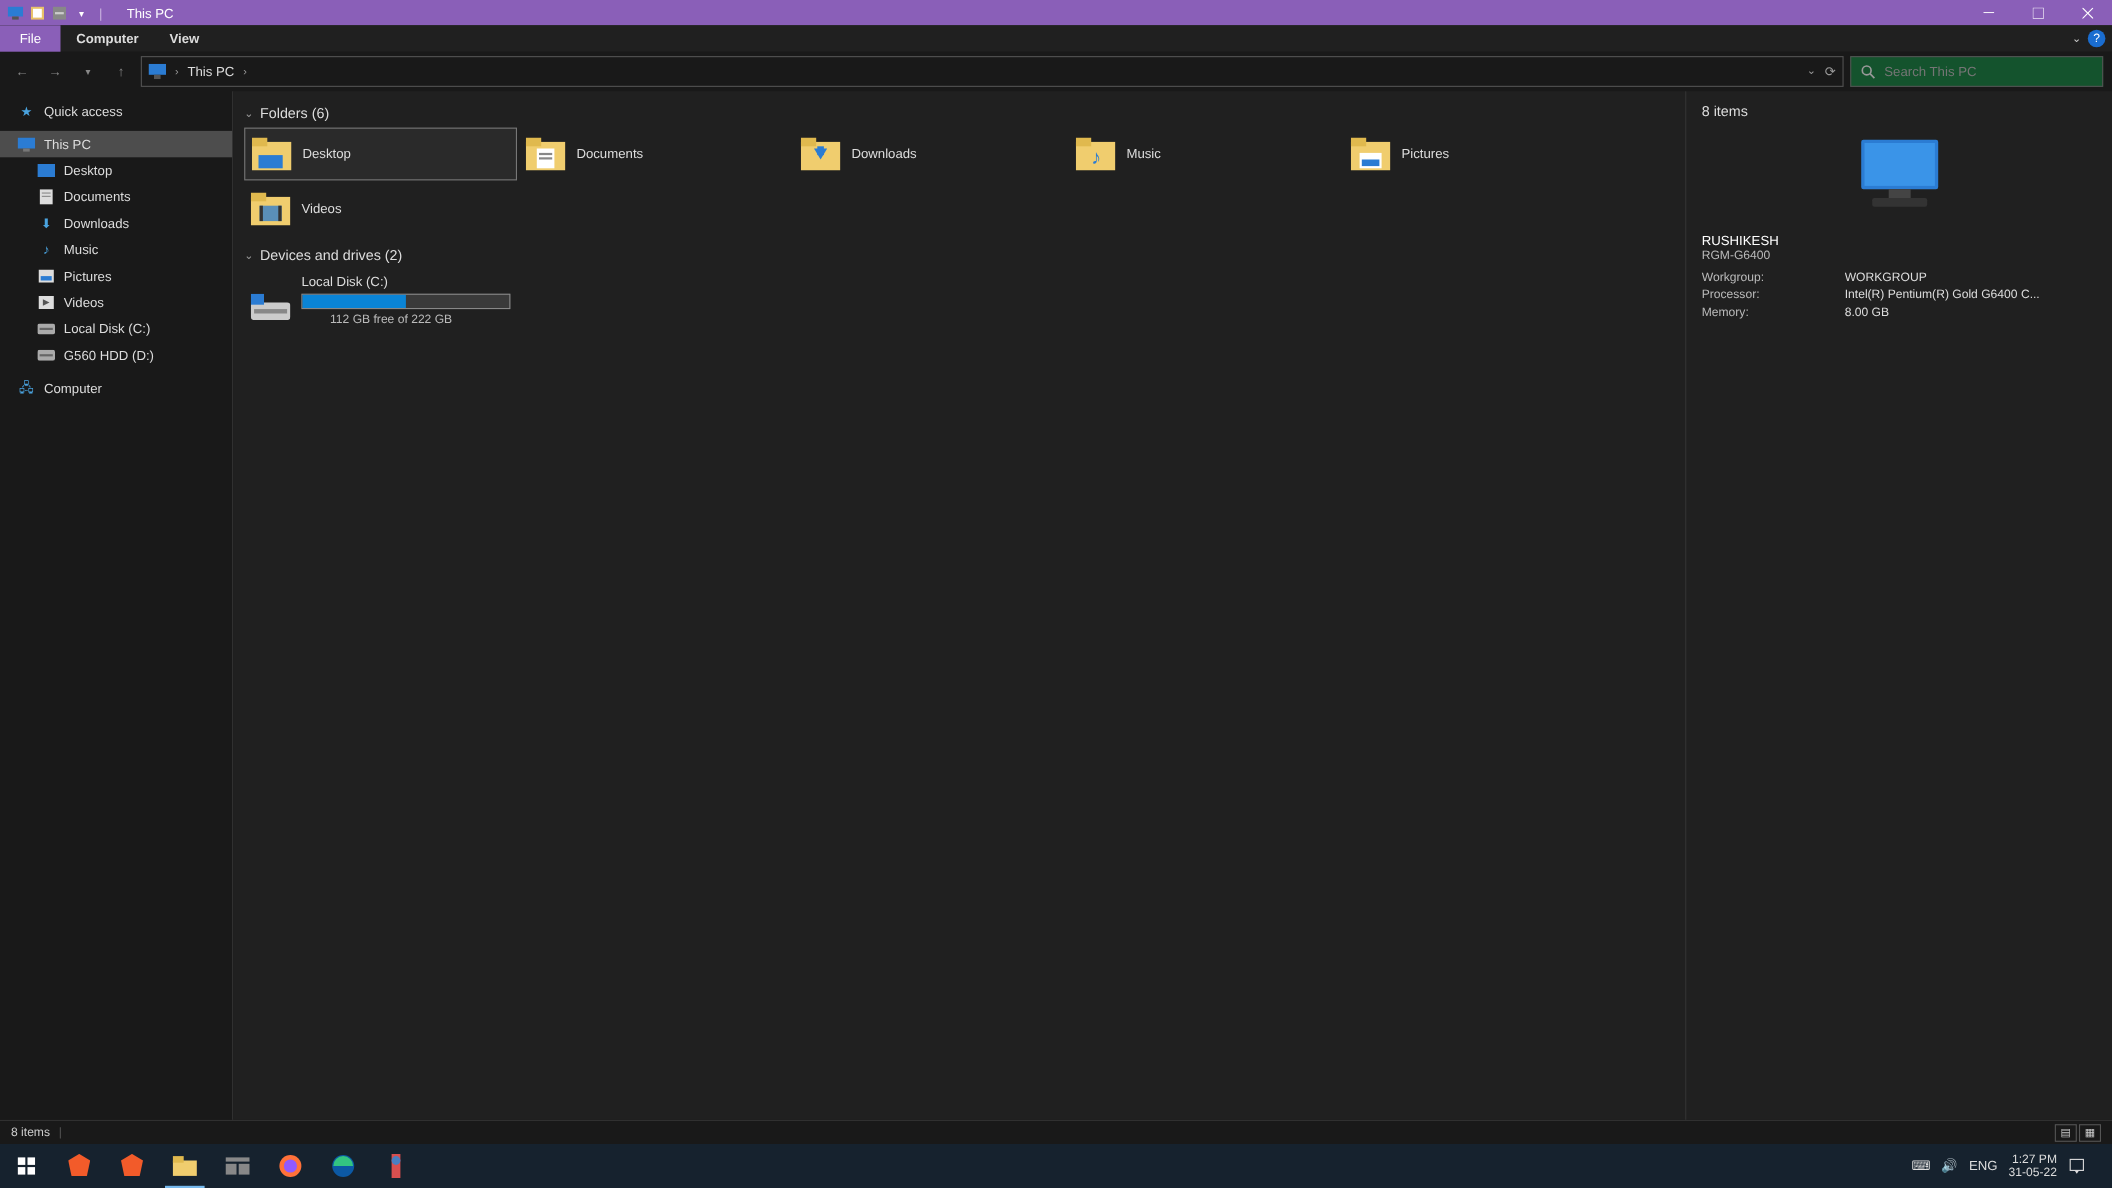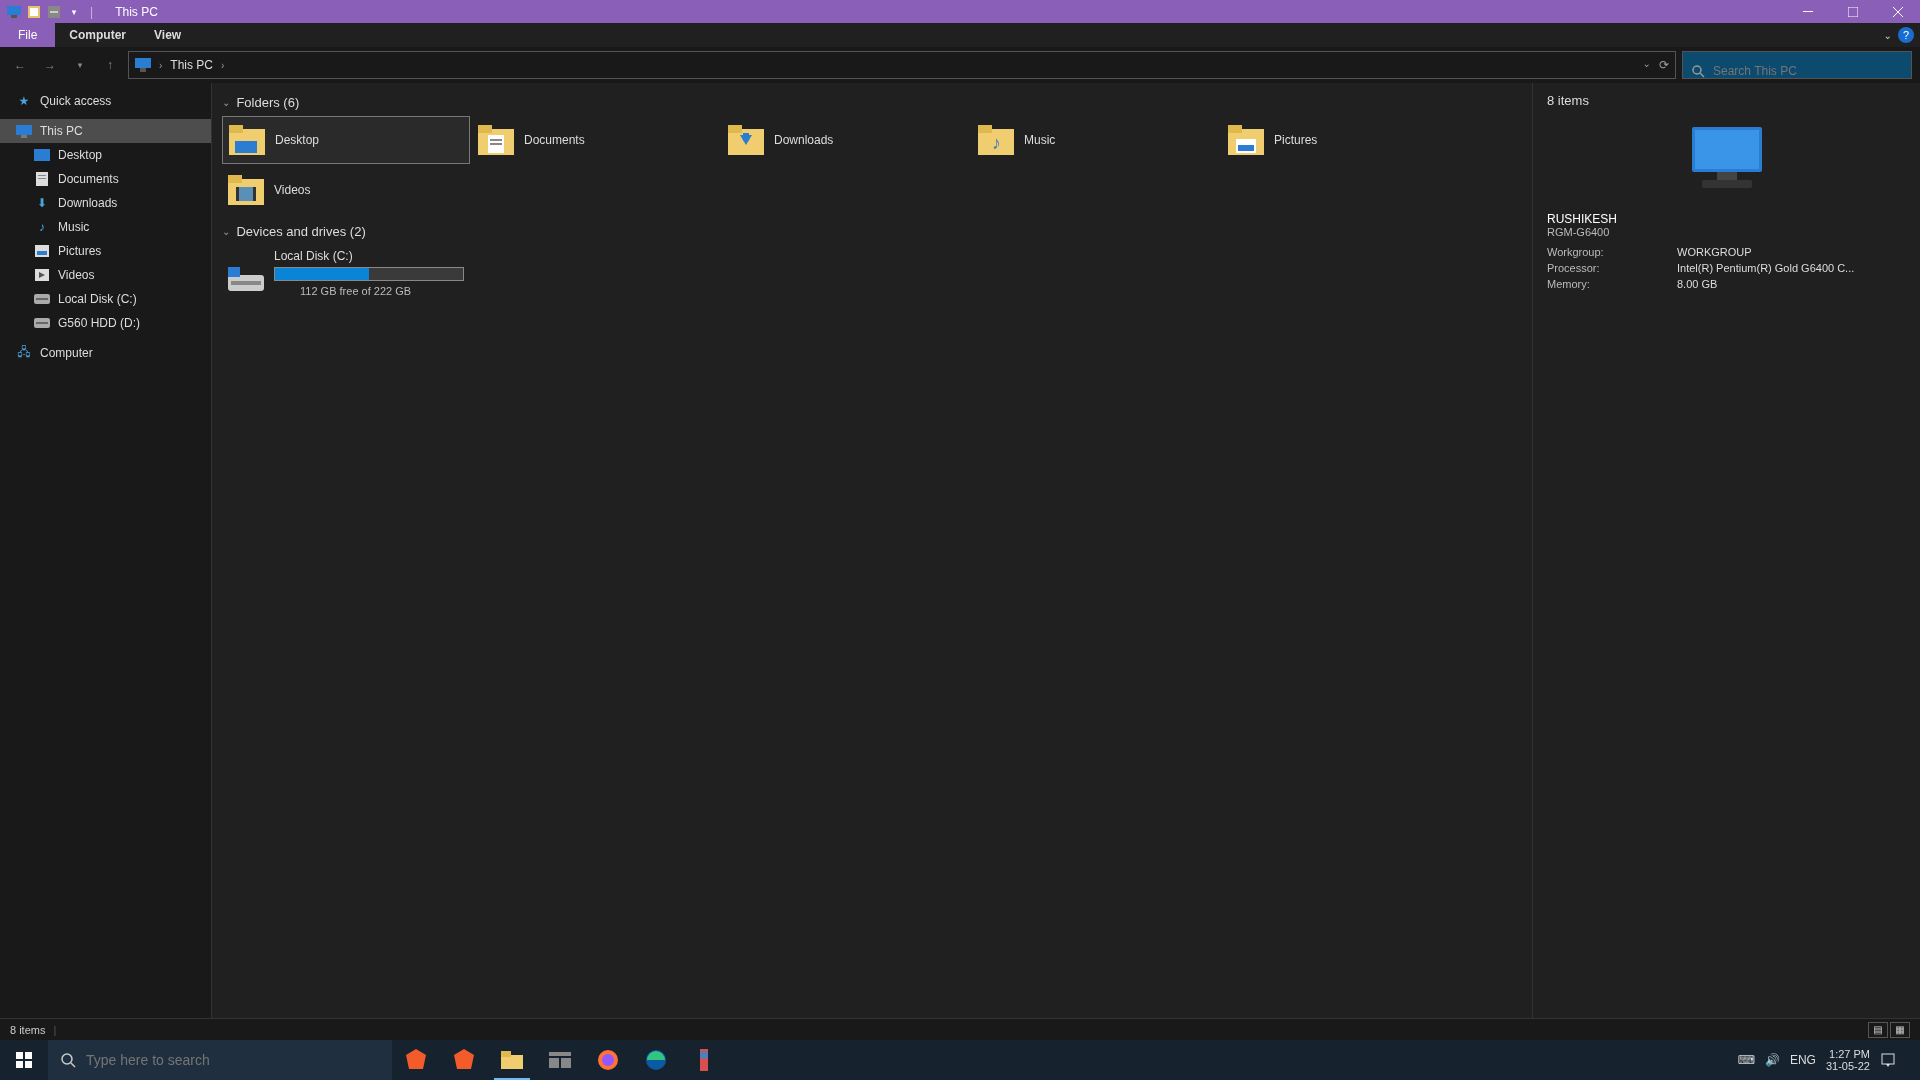--- a/index.html
+++ b/index.html
@@ -22,21 +22,21 @@
 .ribbon-right { display: flex; align-items: center; padding-right: 6px; gap: 6px; color: #ccc; }
 .help-circle { width: 16px; height: 16px; border-radius: 50%; background: #1a6dd0; color: #fff; display: flex; align-items: center; justify-content: center; font-size: 11px; }
 
 
 .addrrow { height: 36px; background: #191919; display: flex; align-items: center; padding: 4px 8px; gap: 6px; }
 .nav-btn { width: 24px; height: 24px; display: flex; align-items: center; justify-content: center; color: #888; }
 .addrbar { flex: 1; height: 28px; border: 1px solid #535353; background: #191919; display: flex; align-items: center; padding: 0 6px; gap: 6px; }
 .addr-chevron { color: #999; font-size: 10px; margin: 0 2px; }
 .addr-text { color: #ddd; font-size: 12px; }
 .addr-right { margin-left: auto; display: flex; gap: 8px; color: #999; }
-.searchbox { width: 230px; height: 28px; border: 1px solid #535353; background: #0c4a6e; display: flex; align-items: flex-end; padding: 0 8px; gap: 8px; color: #999; }
+.searchbox { width: 230px; height: 28px; border: 1px solid #535353; background: #14532d; display: flex; align-items: center; padding: 0 8px; gap: 8px; color: #999; }
 .searchbox input { background: transparent; border: none; color: #999; outline: none; font-size: 12px; flex: 1; }
 
 
 .main { display: flex; height: calc(1080px - 23px - 24px - 36px - 22px - 40px); }
 
 
 .sidebar { width: 212px; background: #191919; border-right: 1px solid #333; padding-top: 6px; }
 .sb-item { height: 24px; display: flex; align-items: center; padding-left: 16px; gap: 8px; color: #ddd; font-size: 12px; }
 .sb-item.active { background: #4d4d4d; }
 .sb-sub { padding-left: 34px; }
@@ -400,29 +400,20 @@
 
 <div class="taskbar">
   <div class="start-btn">
     <svg width="16" height="16">
         <rect x="0" y="0" width="7" height="7" fill="#fff"></rect>
         <rect x="9" y="0" width="7" height="7" fill="#fff"></rect>
         <rect x="0" y="9" width="7" height="7" fill="#fff"></rect>
         <rect x="9" y="9" width="7" height="7" fill="#fff"></rect>
       </svg>
   </div>
-  <div class="searchbar-tb">
-    <span>
-      <svg width="16" height="16">
-          <circle cx="7" cy="7" r="5" fill="none" stroke="#ccc" stroke-width="1.5"></circle>
-          <line x1="11" y1="11" x2="15" y2="15" stroke="#ccc" stroke-width="1.5"></line>
-        </svg>
-    </span>
-    <input placeholder="Type here to search" style="">
-  </div>
   <div class="tb-apps">
     <div class="tb-app">
       <svg width="20" height="22">
           <polygon points="10,0 20,6 17,20 3,20 0,6" fill="#f25b2a"></polygon>
         </svg>
     </div>
     <div class="tb-app">
       <svg width="20" height="22">
           <polygon points="10,0 20,6 17,20 3,20 0,6" fill="#f25b2a"></polygon>
         </svg>

